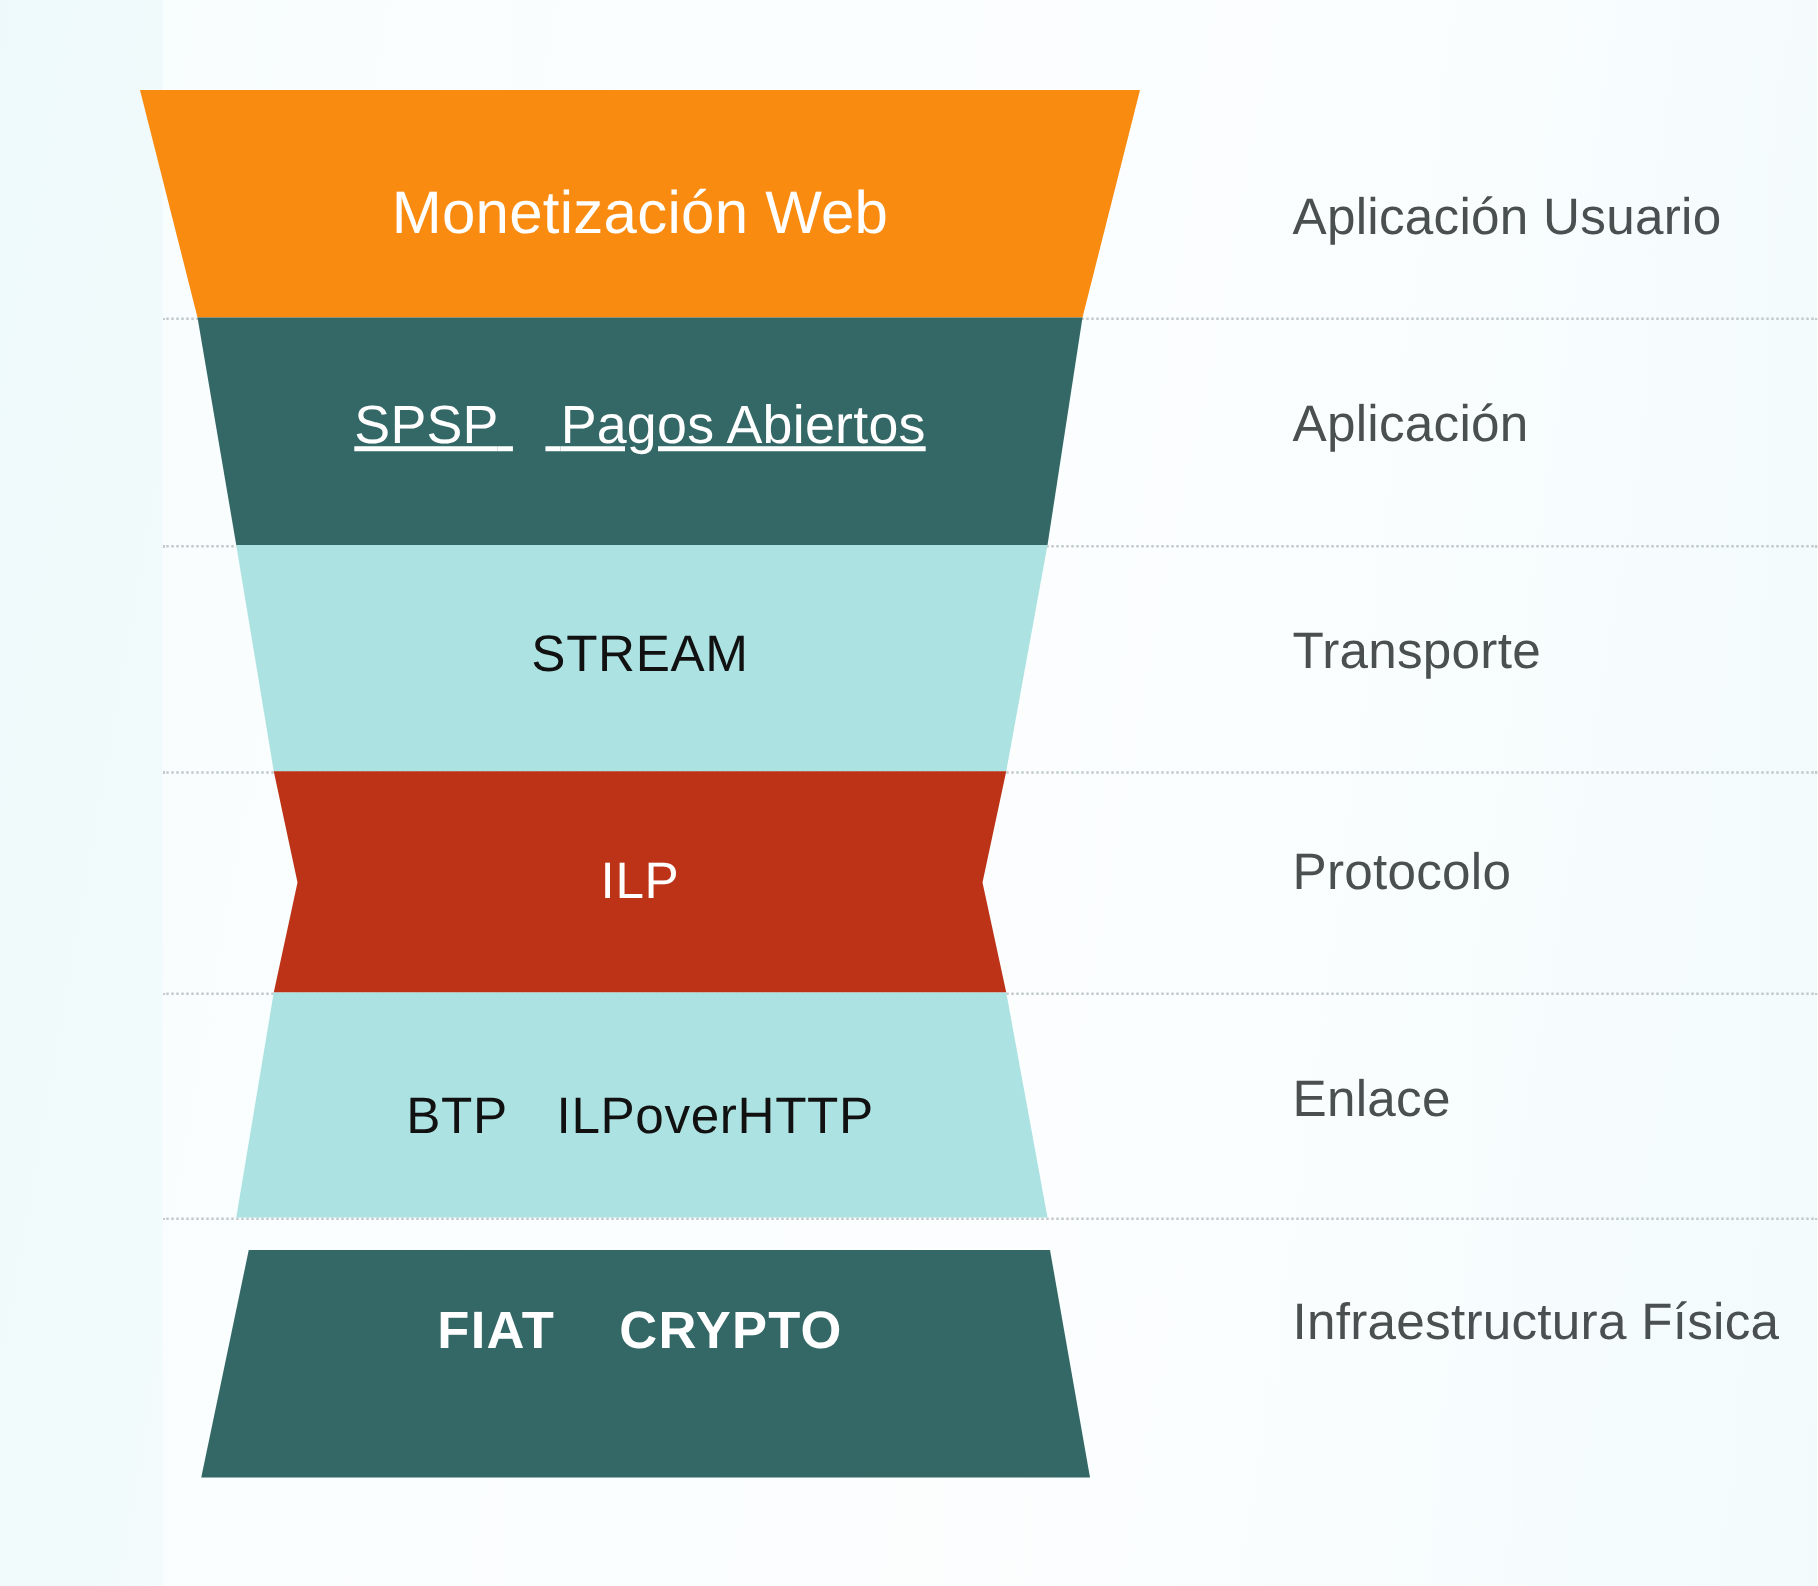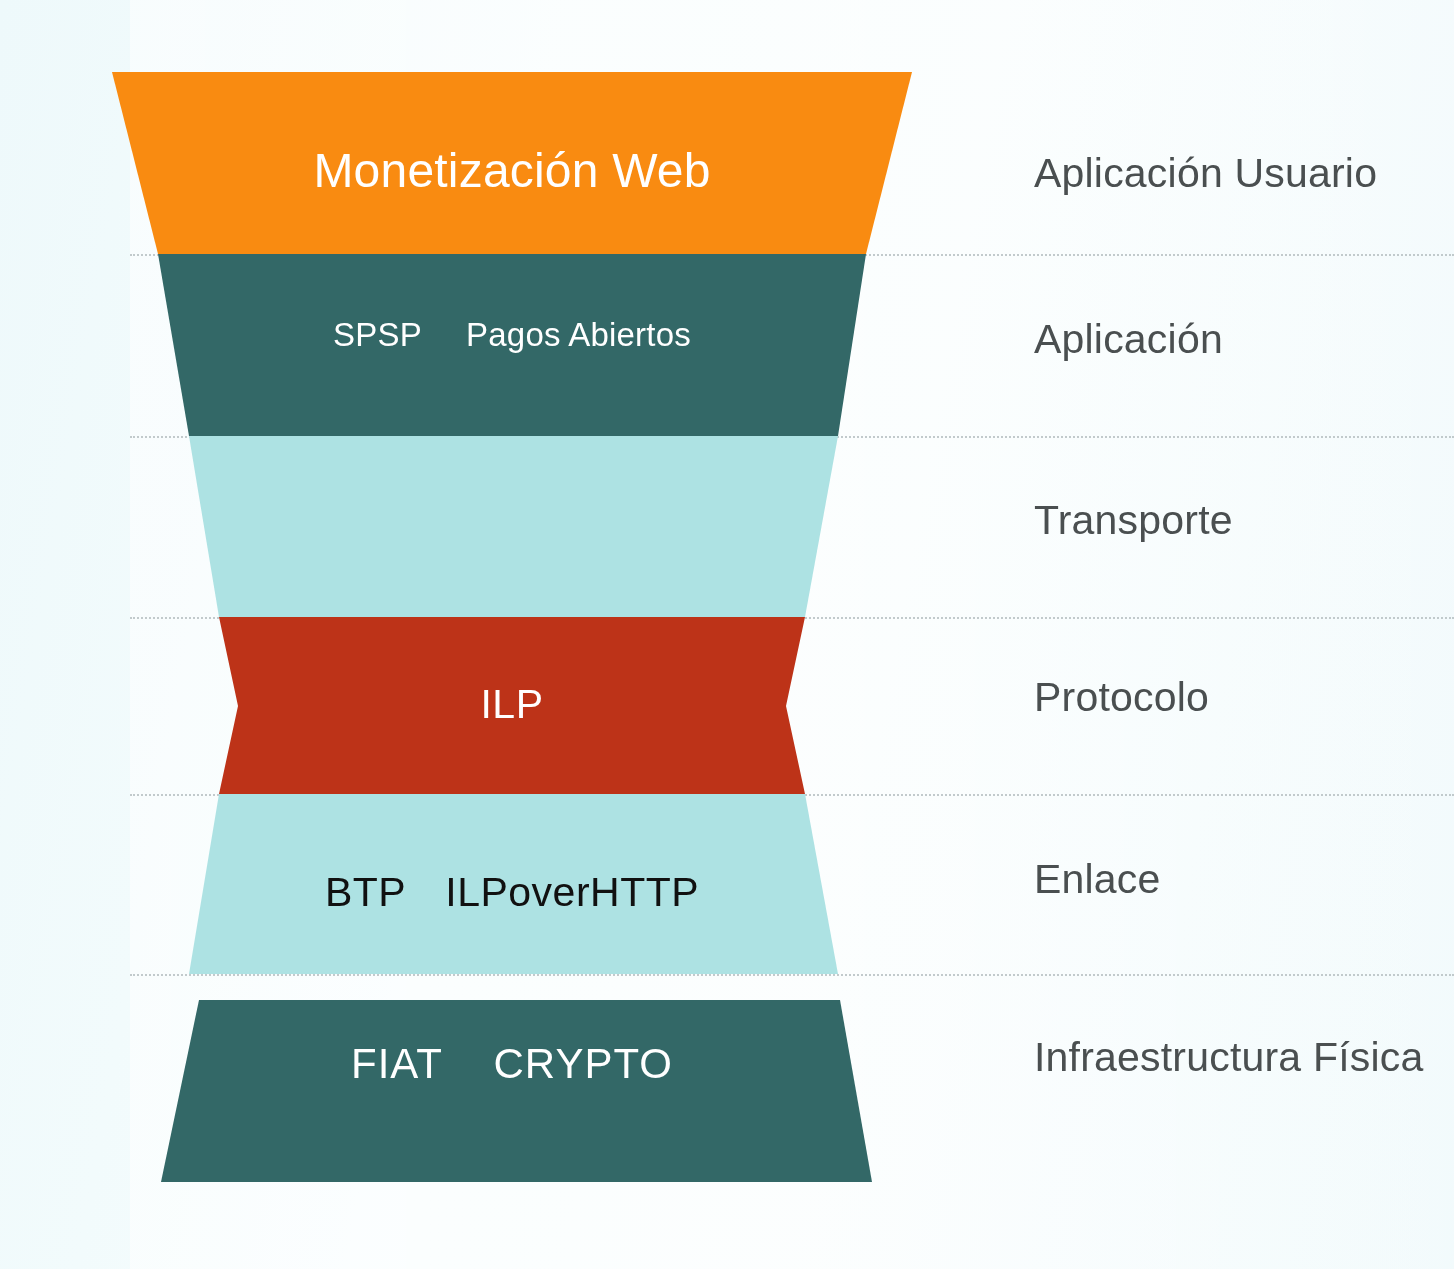--- a/index.html
+++ b/index.html
@@ -58,23 +58,23 @@
     left: 0;
     text-align: center;
     line-height: 1.05;
     white-space: nowrap;
     pointer-events: none;
   }
   .t-white { color: #ffffff; }
   .t-black { color: #111111; }
 
   .sz-48 { font-size: 48px; font-weight: 400; letter-spacing: .2px; }
-  .sz-43 { font-size: 33px; font-weight: 400; letter-spacing: .2px; }
+  .sz-43 { font-size: 43px; font-weight: 400; letter-spacing: .2px; text-decoration: underline; }
   .sz-41 { font-size: 41px; font-weight: 400; letter-spacing: .5px; }
-  .sz-42 { font-size: 42px; font-weight: 400; letter-spacing: 1px; }
+  .sz-42 { font-size: 42px; font-weight: 700; letter-spacing: 1px; }
   .sz-36 { font-size: 36px; font-weight: 400; letter-spacing: .8px; }
 
   .cond { font-stretch: condensed; }
 
   .gap-sm { display: inline-block; width: 26px; }
   .gap-xs { display: inline-block; width: 16px; }
 
   
   .layer-label {
     position: absolute;
@@ -117,20 +117,23 @@
   <div class="band-text t-white sz-48" style="top:146px;">
     <span>Monetización Web</span>
   </div>
 
   <div class="band-text t-white sz-43" style="top:318px;">
     <span>SPSP</span>
     <span class="gap-sm"></span>
     <span>Pagos Abiertos</span>
   </div>
 
+  <div class="band-text t-black sz-41 cond" style="top:502px;">
+    <span>STREAM</span>
+  </div>
 
   <div class="band-text t-white sz-41 cond" style="top:683px;">
     <span>ILP</span>
   </div>
 
   <div class="band-text t-black sz-41 cond" style="top:859px;margin-top:12px;">
     <span>BTP</span>
     <span class="gap-xs"></span>
     <span>ILPoverHTTP</span>
   </div>

